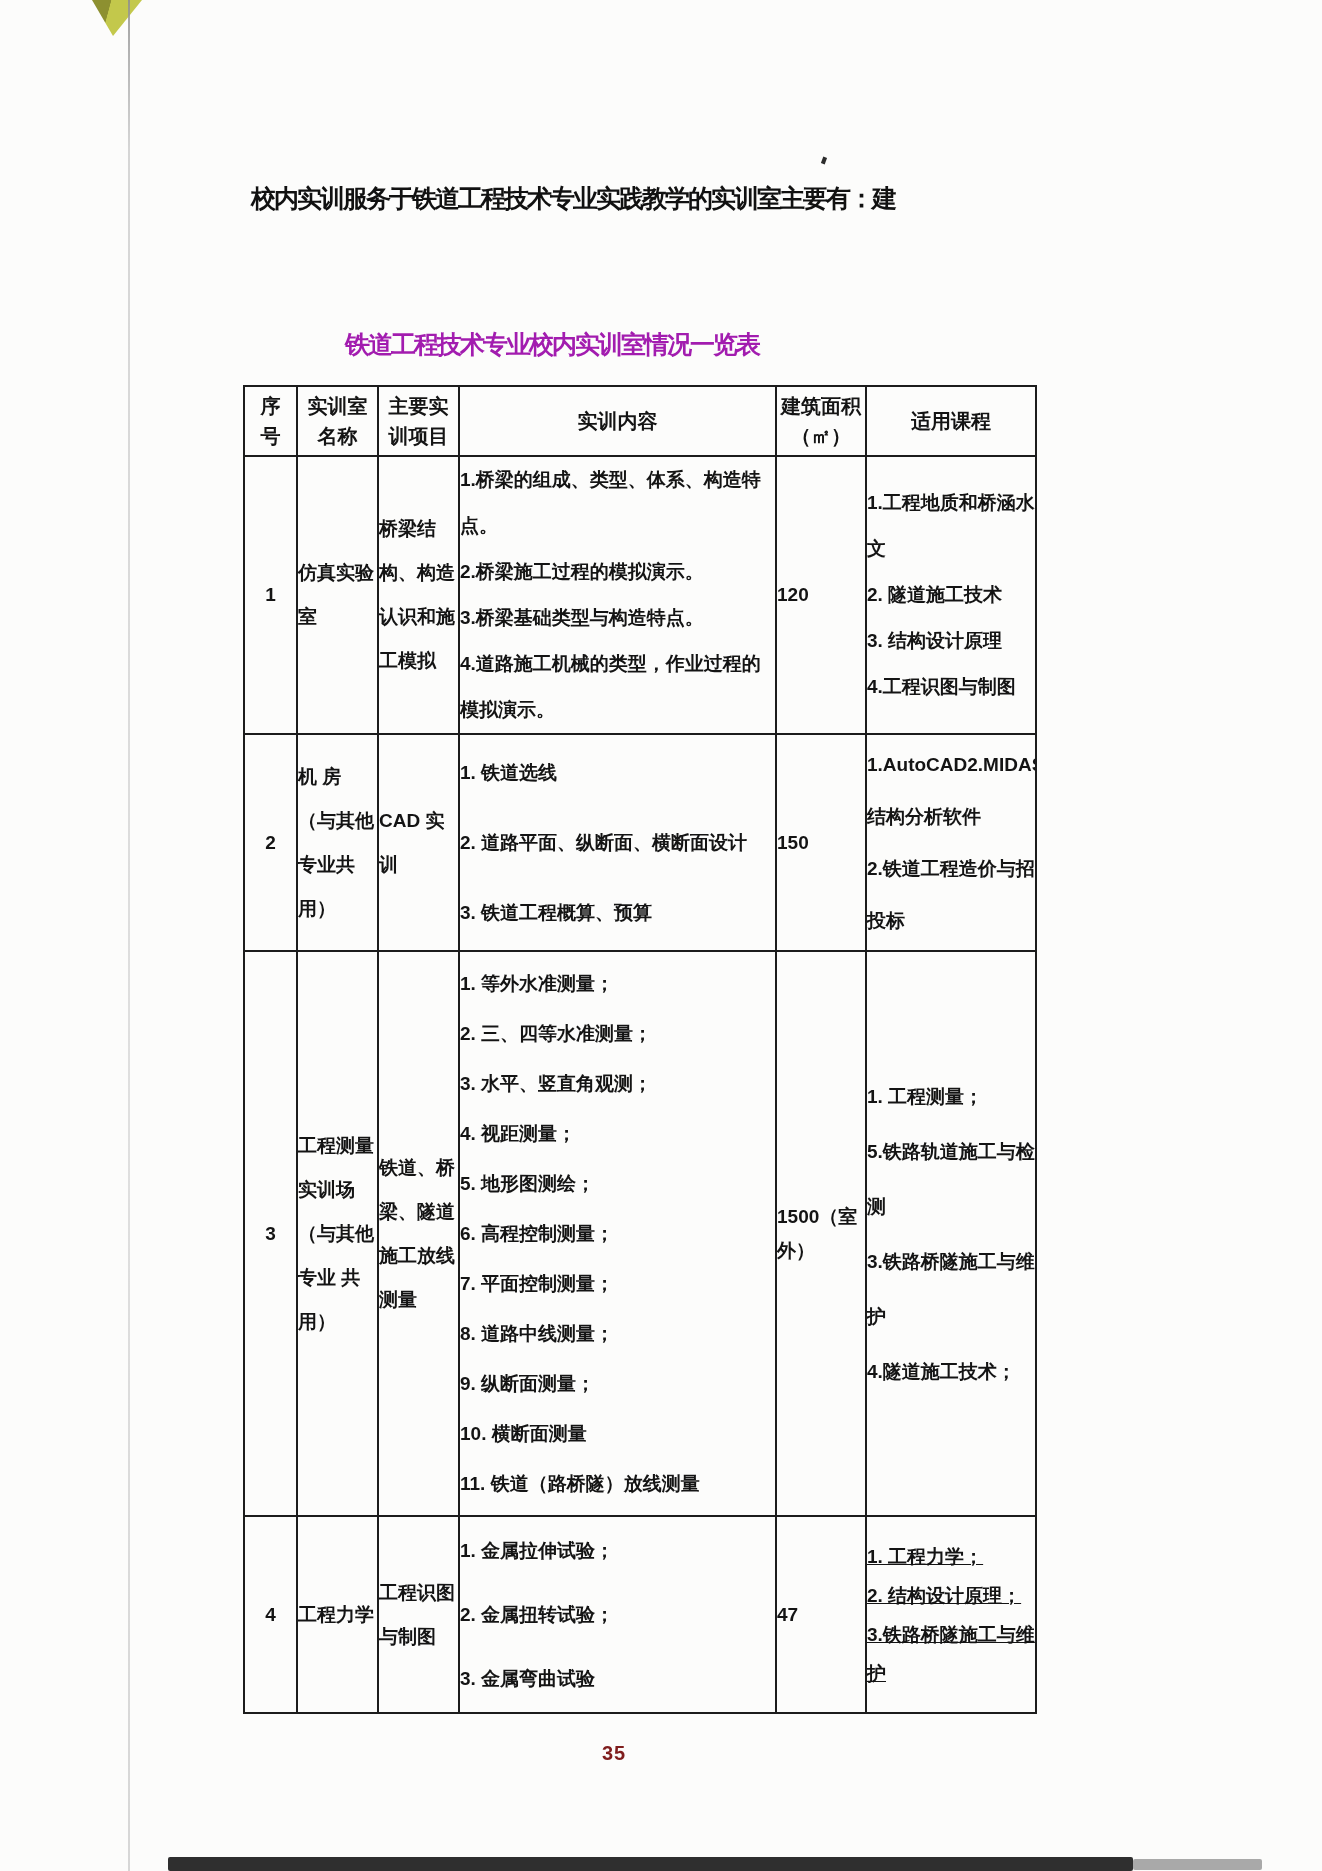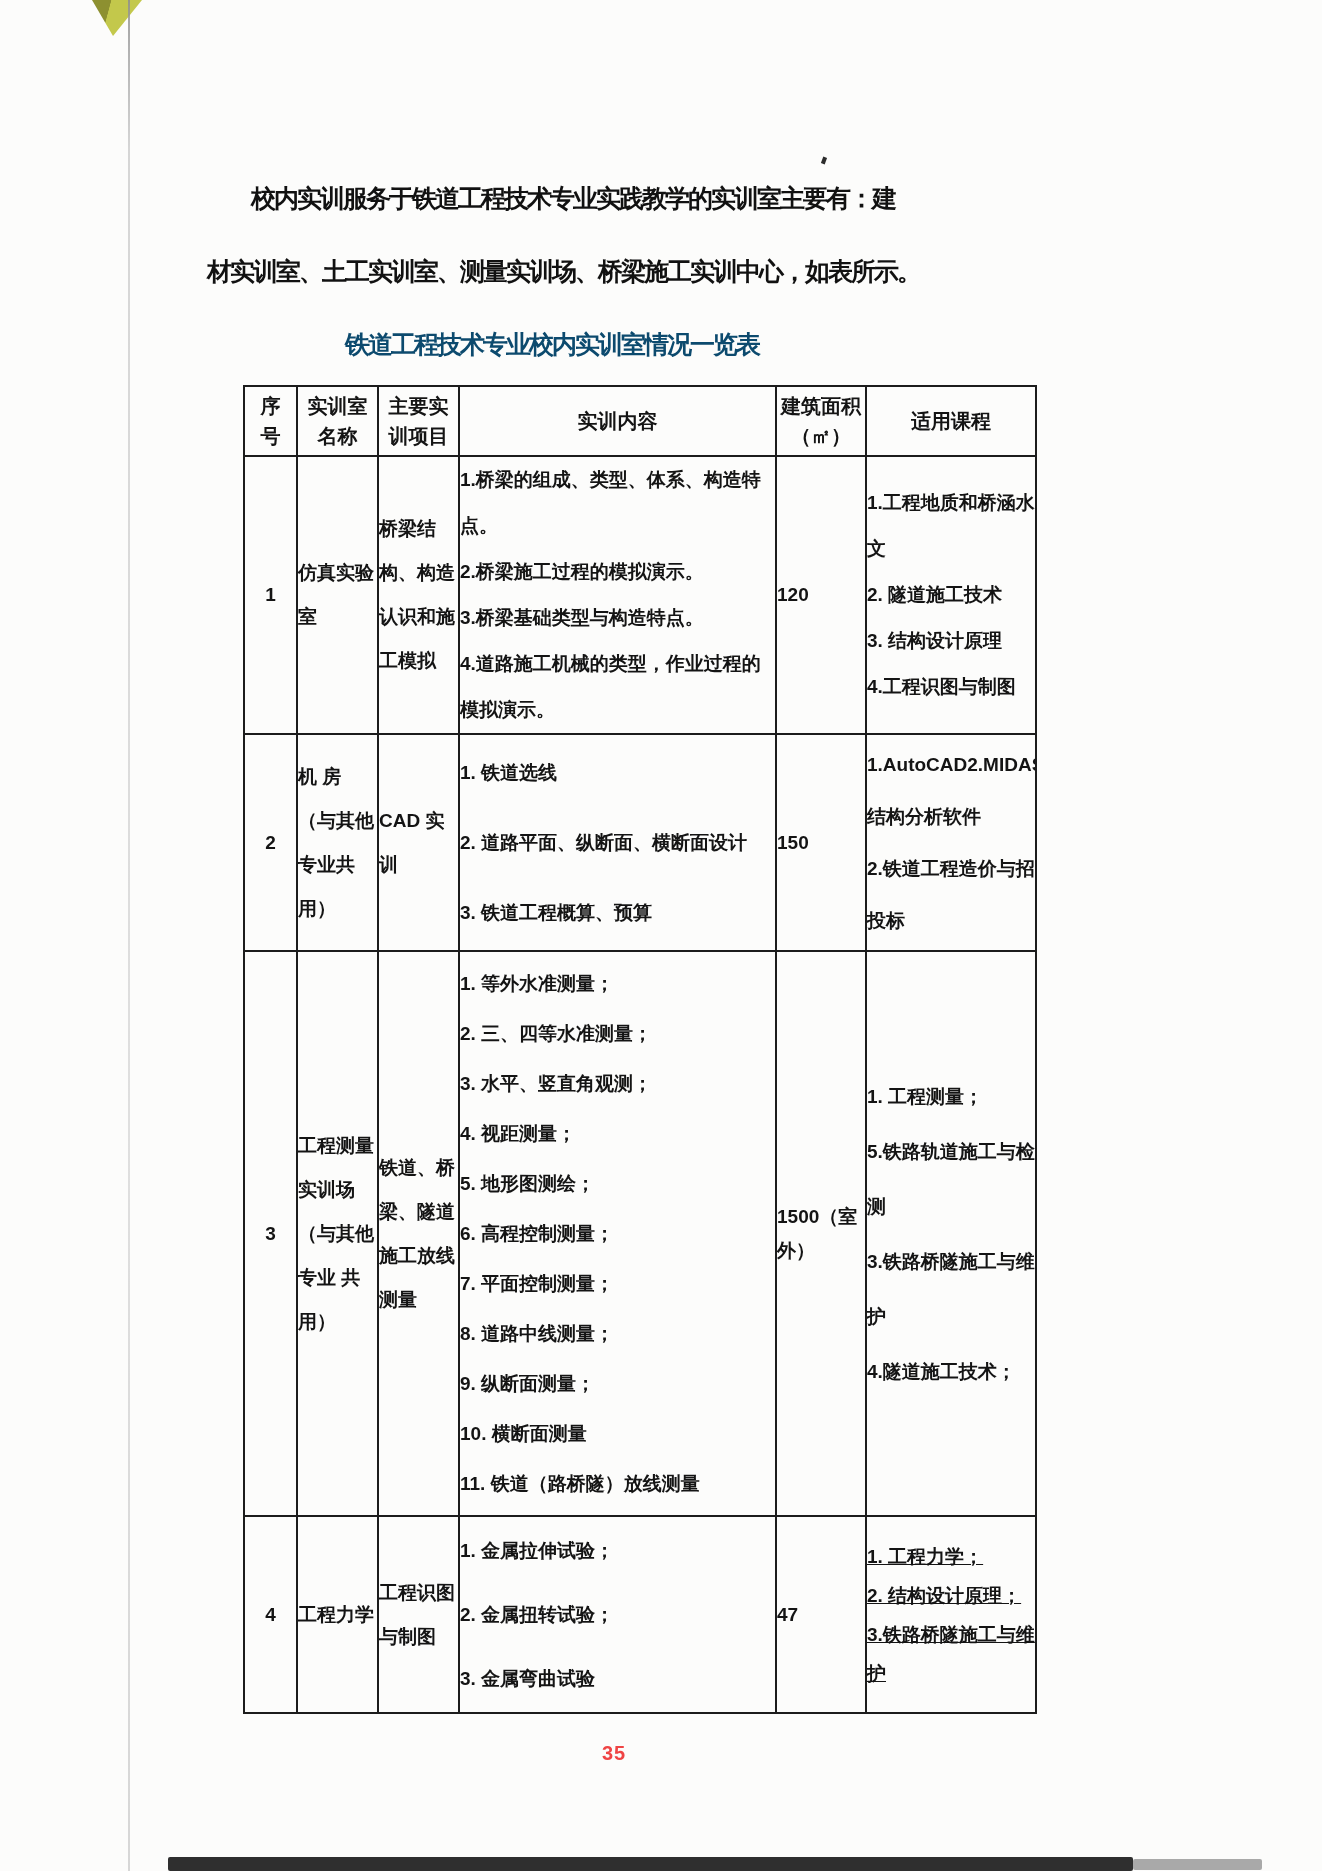--- a/index.html
+++ b/index.html
@@ -37,21 +37,21 @@
     font-size:25px;font-weight:700;letter-spacing:-2px;
     white-space:nowrap;color:#111;
   }
   .intro.l1{left:251px;top:182px;}
   .intro.l2{left:207px;top:255px;}
 
   
   .table-title{
     position:absolute;margin:0;left:345px;top:328px;
     font-size:25px;font-weight:700;letter-spacing:-2px;
-    white-space:nowrap;color:#0c4a6e;
+    white-space:nowrap;color:#a21caf;
   }
 
   
   table.grid{
     position:absolute;left:243px;top:385px;
     width:792px;height:1327px;
     border-collapse:collapse;table-layout:fixed;
     font-size:19px;font-weight:700;color:#141414;
   }
   table.grid th,table.grid td{
@@ -87,34 +87,33 @@
   .lines .line{line-height:46px;}
   tr.r2 td.content .line{line-height:70px;}
   tr.r2 td.courses .line{line-height:52px;}
   tr.r3 td.content .line{line-height:50px;}
   tr.r3 td.courses .line{line-height:55px;}
   tr.r4 td.content .line{line-height:64px;}
   tr.r4 td.courses .line{line-height:39px;text-decoration:underline;}
 
   .page-number{
     position:absolute;left:602px;top:1742px;
-    font-size:20px;font-weight:700;letter-spacing:1px;color:#ef4444;
+    font-size:20px;font-weight:700;letter-spacing:1px;color:#7f1d1d;
   }
 </style>
 </head>
 <body>
 
 <div class="page">
 
   <div class="corner-fold"></div>
   <div class="scan-line"></div>
   <div class="speck2"></div>
 
   <p class="intro l1">校内实训服务于铁道工程技术专业实践教学的实训室主要有：建</p>
-  <p class="intro l2">材实训室、土工实训室、测量实训场、桥梁施工实训中心，如表所示。</p>
 
   <h2 class="table-title">铁道工程技术专业校内实训室情况一览表</h2>
 
   <table class="grid">
     <colgroup>
       <col class="c-num">
         <col class="c-name">
         <col class="c-proj">
       <col class="c-content">
         <col class="c-area">

